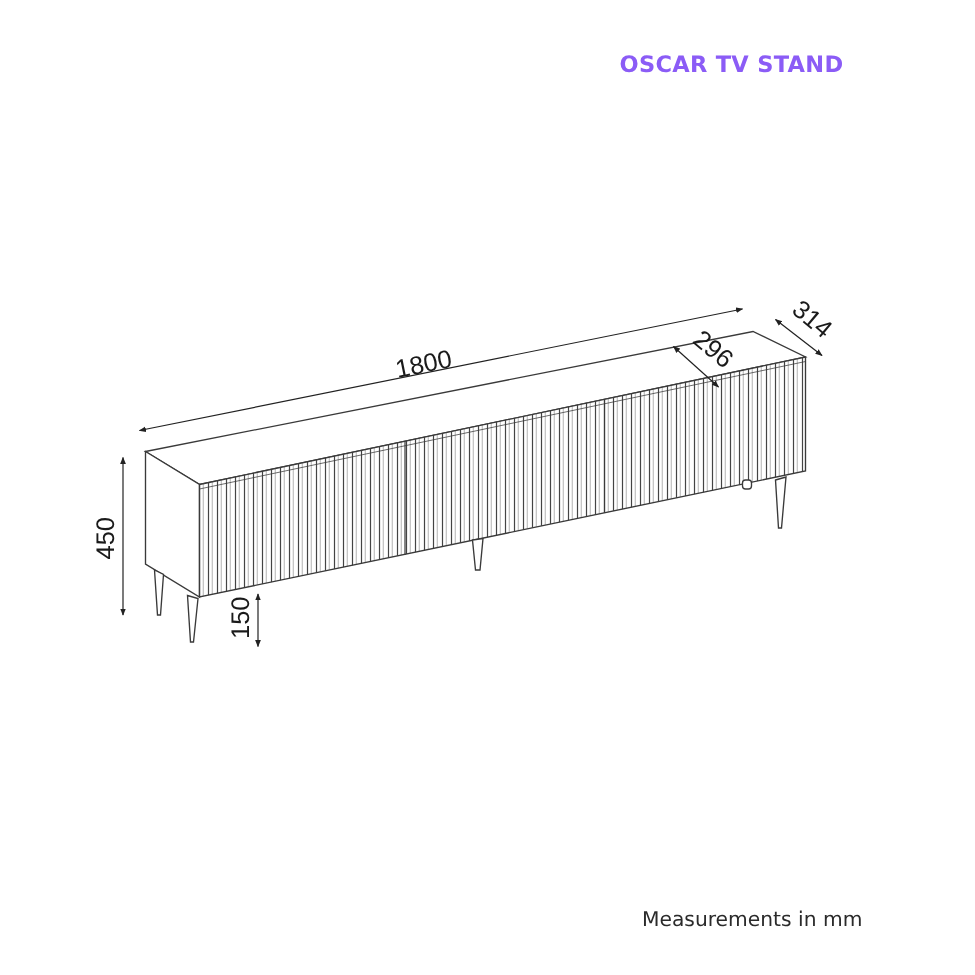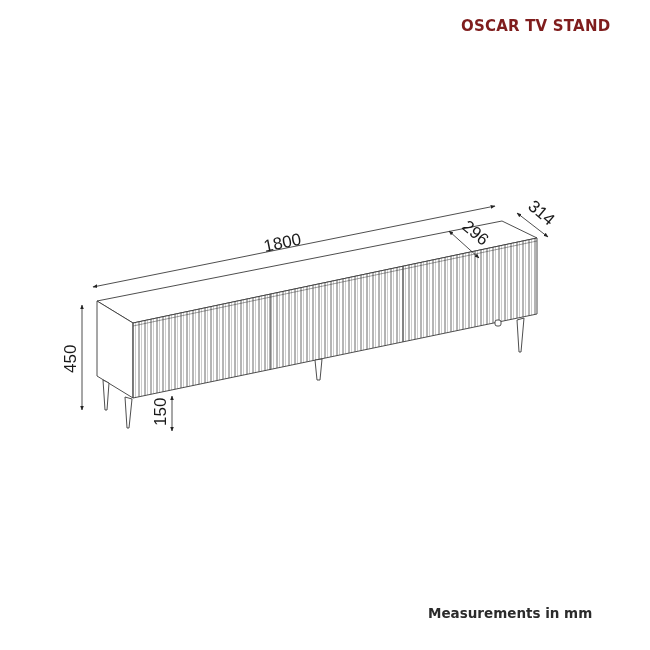--- a/index.html
+++ b/index.html
@@ -1,18 +1,18 @@
 <!DOCTYPE html>
 <html><head>
 <meta charset="utf-8">
 <style>
   html, body { margin: 0; padding: 0; background: #ffffff; }
   body { width: 650px; height: 650px; position: relative; overflow: hidden; font-family: "DejaVu Sans", sans-serif; }
-  .title { position: absolute; left: 413px; top: 17px; font-size: 15px; font-weight: bold; color: #7f1d1d; letter-spacing: 0.2px; margin-left: 48px; }
-  .note { position: absolute; left: 428px; top: 605px; font-size: 13.5px; font-weight: bold; color: #2b2b2b; text-align: center; }
+  .title { position: absolute; left: 413px; top: 34px; font-size: 15px; font-weight: bold; color: #8b5cf6; letter-spacing: 0.2px; }
+  .note { position: absolute; left: 428px; top: 605px; font-size: 13.5px; font-weight: normal; color: #2b2b2b; text-align: center; }
   svg { position: absolute; left: 0; top: 0; }
   .dimtext { font-family: "Liberation Sans", sans-serif; font-size: 17px; fill: #1a1a1a; }
 </style>
 </head>
 <body>
 
 <div class="title">OSCAR TV STAND</div>
 
 <svg width="650" height="650" viewBox="0 0 650 650">
   <defs>

